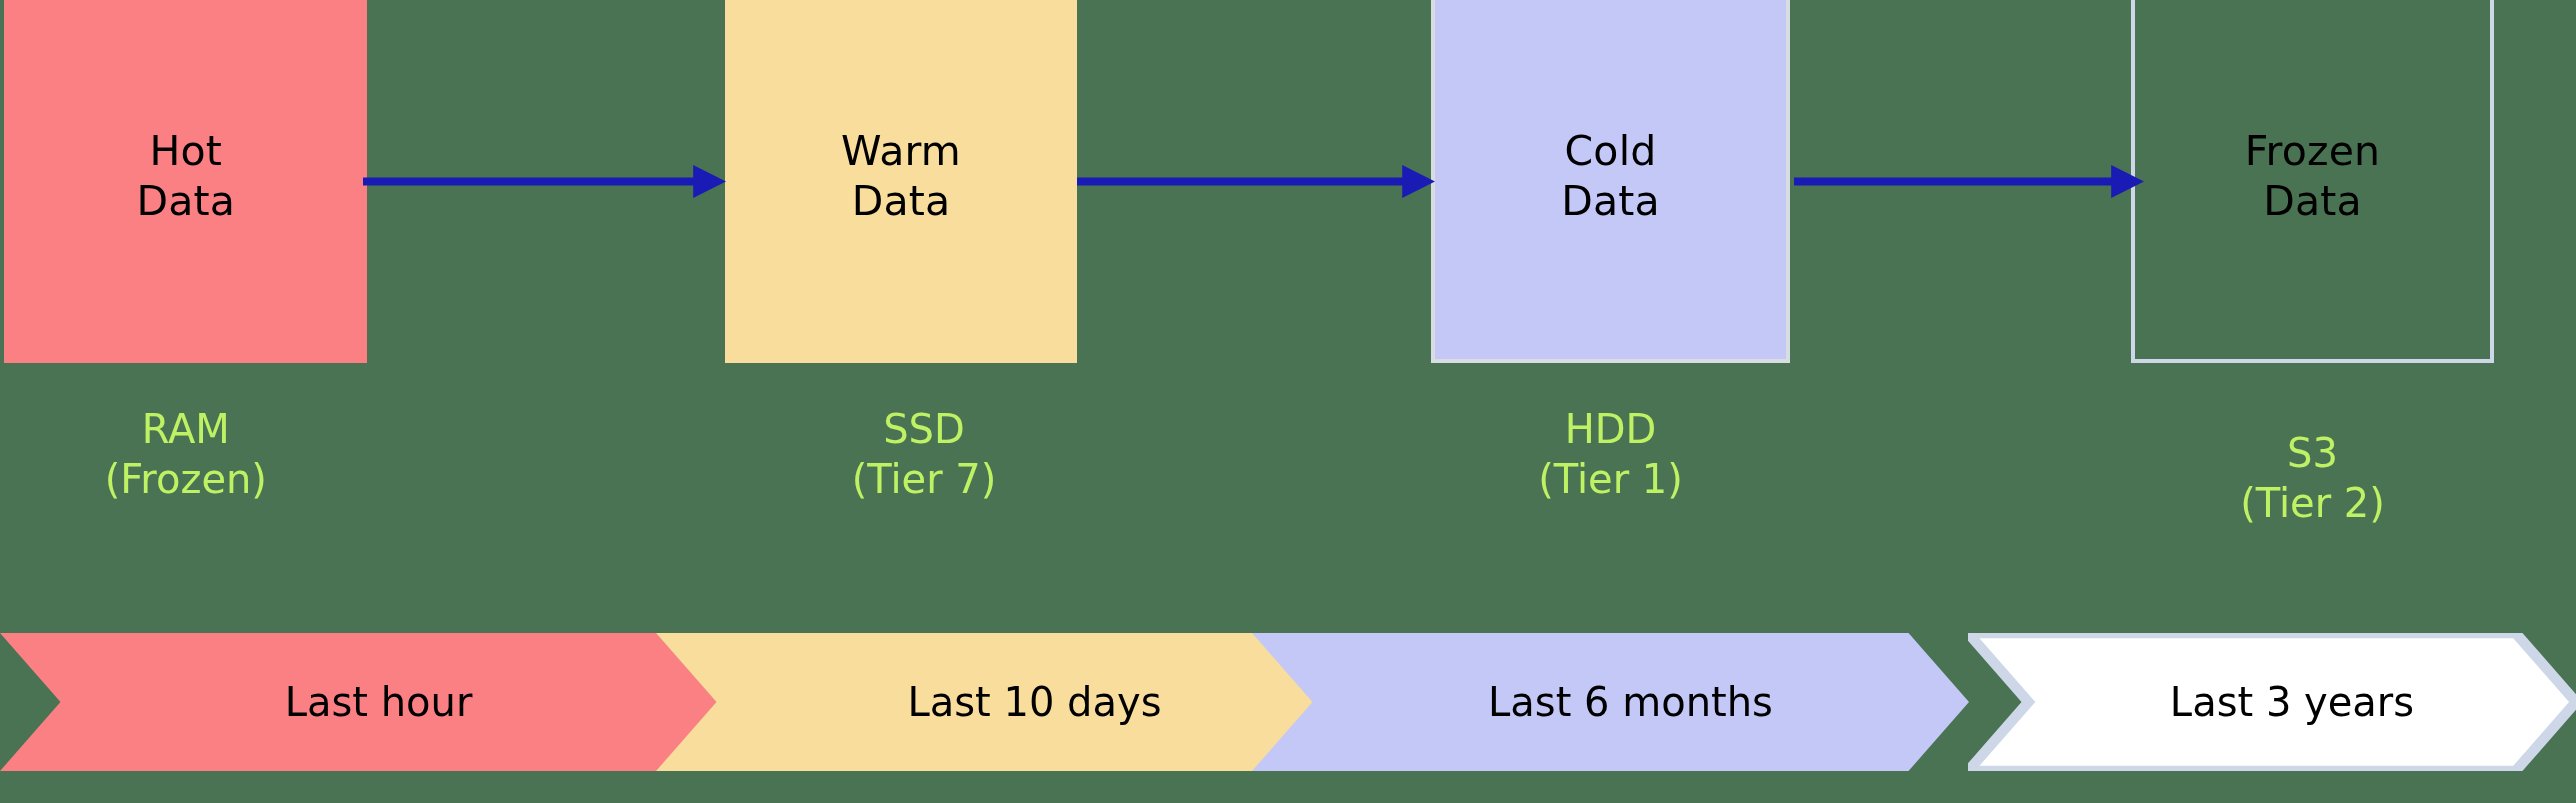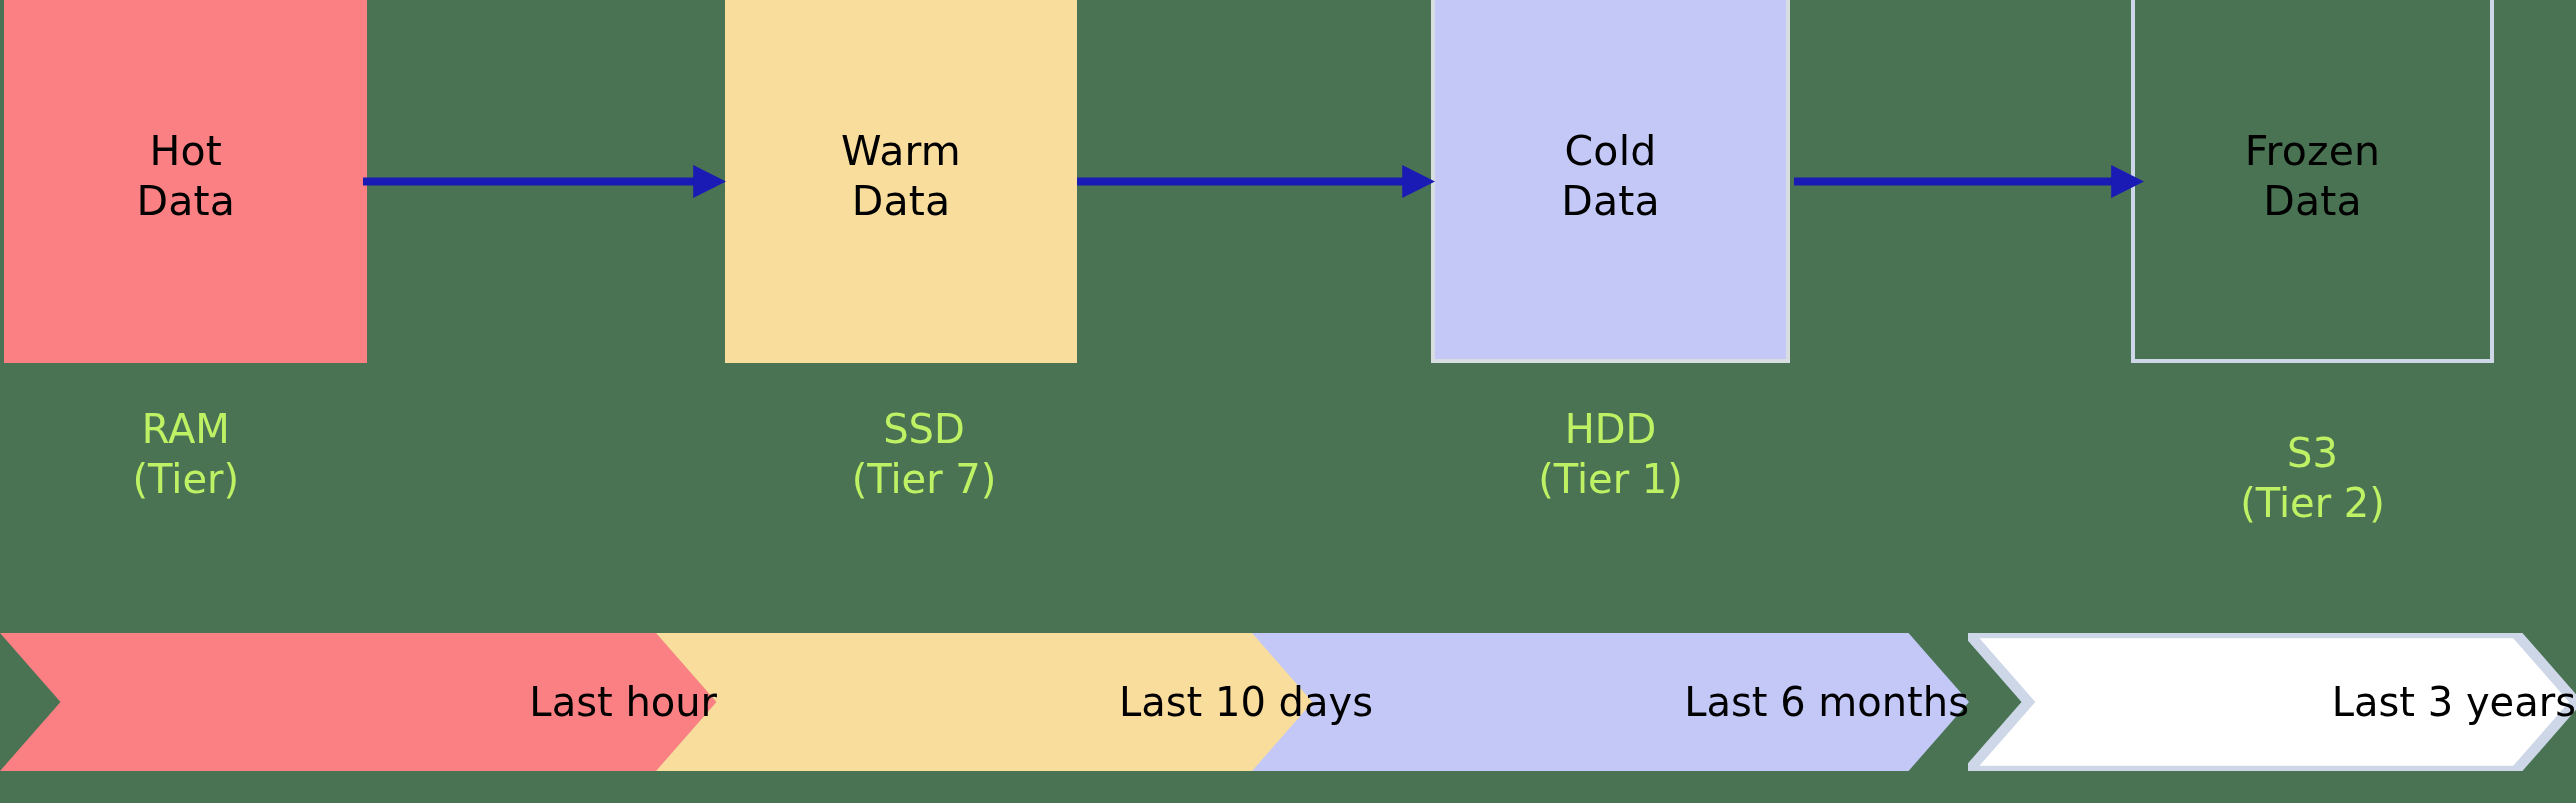--- a/index.html
+++ b/index.html
@@ -62,21 +62,21 @@
     top: 633px;
     width: 2576px;
     height: 138px;
   }
   .chevron {
     position: absolute;
     top: 0;
     height: 138px;
     display: flex;
     align-items: center;
-    justify-content: flex-end;
+    justify-content: center;
   }
   .chevron .chev-shape {
     position: absolute;
     inset: 0;
   }
   .chevron .chev-label {
     position: relative;
     z-index: 2;
     font-size: 40px;
     color: #000000;
@@ -104,21 +104,21 @@
     <span class="line">Data</span>
   </div>
 
   <div class="tier-box" style="left:2131px; top:-10.4px; width:363px; height:373px; background:transparent; border:4.3px solid #cdd7e8;">
     <span class="line">Frozen</span>
     <span class="line">Data</span>
   </div>
 
   <div class="tier-caption" style="left:4.3px; top:404px; width:363px;">
     <span class="line">RAM</span>
-    <span class="line">(Tier)</span>
+    <span class="line">(Frozen)</span>
   </div>
 
   <div class="tier-caption" style="left:748px; top:404px; width:352px;">
     <span class="line">SSD</span>
     <span class="line">(Tier 7)</span>
   </div>
 
   <div class="tier-caption" style="left:1431px; top:404px; width:359px;">
     <span class="line">HDD</span>
     <span class="line">(Tier 1)</span>

